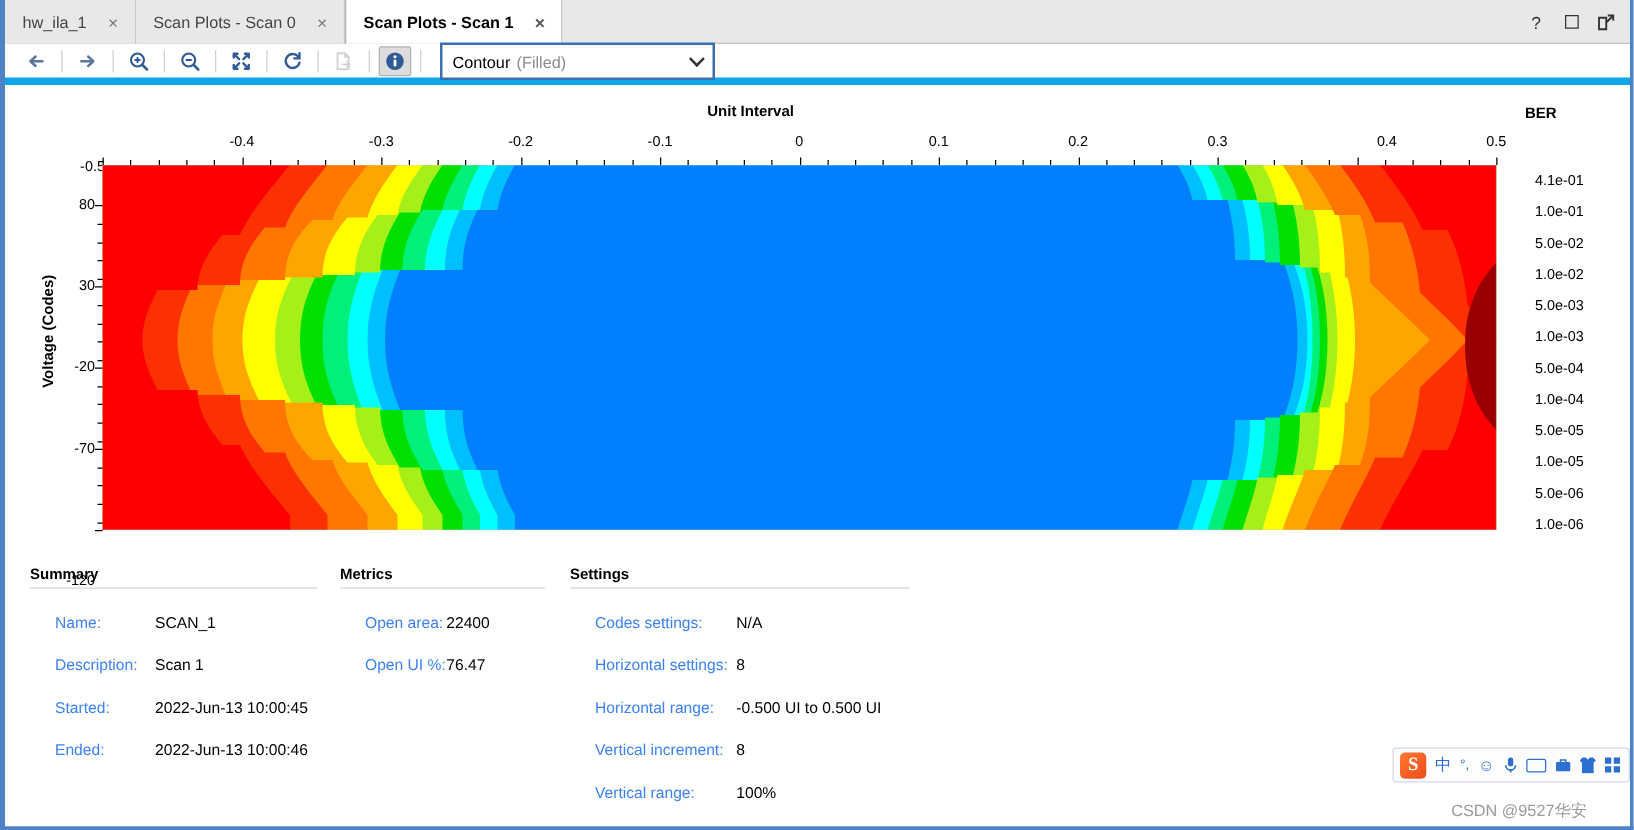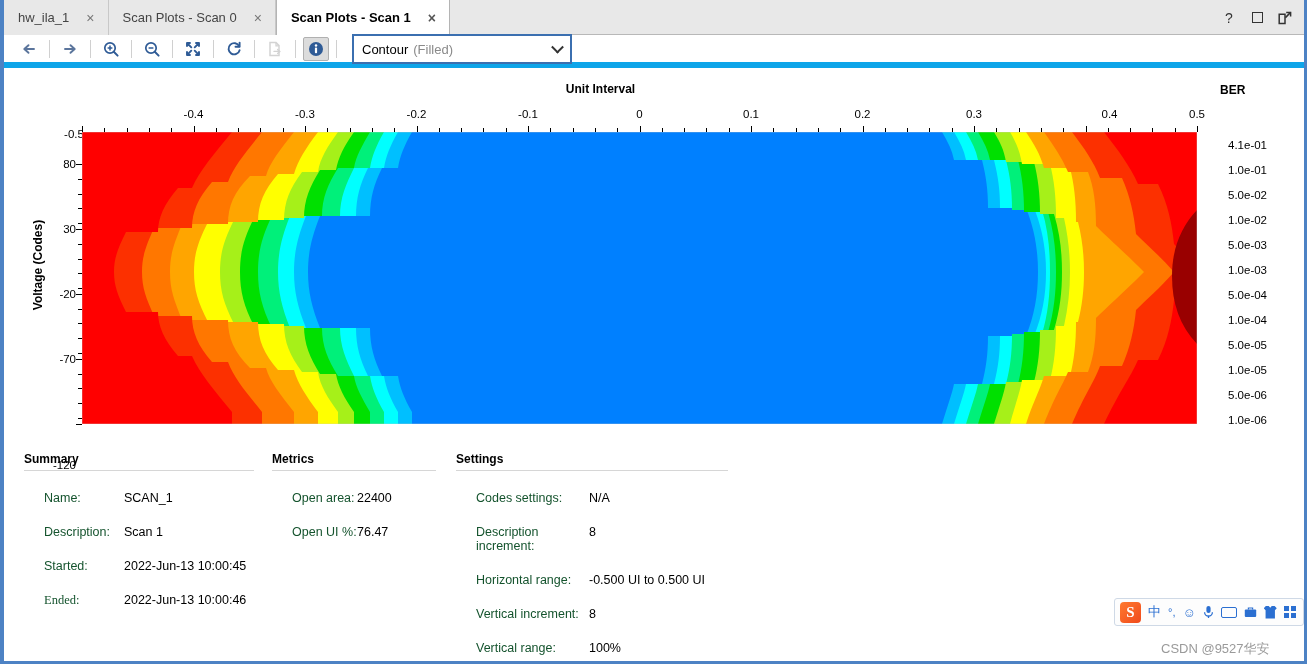--- a/index.html
+++ b/index.html
@@ -128,21 +128,21 @@
 
   
   .panels { position: absolute; left: 0; top: 452px; width: 1300px; }
   .panel { position: absolute; top: 0; }
   .p-head {
     font-size: 12px; font-weight: bold; color: #000;
     padding-bottom: 4px;
   }
   .p-rule { height: 1px; background: #d6d6d6; }
   .p-row { display: flex; margin-top: 20px; font-size: 12.5px; color: #000; }
-  .p-key { color: #14532d; }
+  .p-key { color: #3b82f6; }
   .p-val { color: #000; }
 
   
   .ime {
     position: absolute; left: 1110px; top: 598px;
     height: 28px; width: 190px;
     background: #fdfdfd; border: 1px solid #cfd9e6;
     border-radius: 3px;
     display: flex; align-items: center; gap: 7px;
     padding: 0 5px;
@@ -532,21 +532,21 @@
           </div>
           <div class="p-row">
             <div class="p-key" style="width: 100px; padding-left: 20px;">Description:</div>
             <div class="p-val">Scan 1</div>
           </div>
           <div class="p-row">
             <div class="p-key" style="width: 100px; padding-left: 20px;">Started:</div>
             <div class="p-val">2022-Jun-13 10:00:45</div>
           </div>
           <div class="p-row">
-            <div class="p-key" style="width: 100px; padding-left: 20px; font-family: Liberation Serif, serif;">Ended:</div>
+            <div class="p-key" style="width: 100px; padding-left: 20px;">Ended:</div>
             <div class="p-val">2022-Jun-13 10:00:46</div>
           </div>
         </div>
     </div>
     <div class="panel" style="left:268px; width:164px;">
       <div class="p-head">Metrics</div>
       <div class="p-rule"></div>
       <div id="metrics-rows">
           <div class="p-row">
             <div class="p-key" style="width: 85px; padding-left: 20px;">Open area:</div>
@@ -560,21 +560,21 @@
     </div>
     <div class="panel" style="left:452px; width:272px;">
       <div class="p-head">Settings</div>
       <div class="p-rule"></div>
       <div id="settings-rows">
           <div class="p-row">
             <div class="p-key" style="width: 133px; padding-left: 20px;">Codes settings:</div>
             <div class="p-val">N/A</div>
           </div>
           <div class="p-row">
-            <div class="p-key" style="width: 133px; padding-left: 20px;">Description increment:</div>
+            <div class="p-key" style="width: 133px; padding-left: 20px;">Horizontal settings:</div>
             <div class="p-val">8</div>
           </div>
           <div class="p-row">
             <div class="p-key" style="width: 133px; padding-left: 20px;">Horizontal range:</div>
             <div class="p-val">-0.500 UI to 0.500 UI</div>
           </div>
           <div class="p-row">
             <div class="p-key" style="width: 133px; padding-left: 20px;">Vertical increment:</div>
             <div class="p-val">8</div>
           </div>

